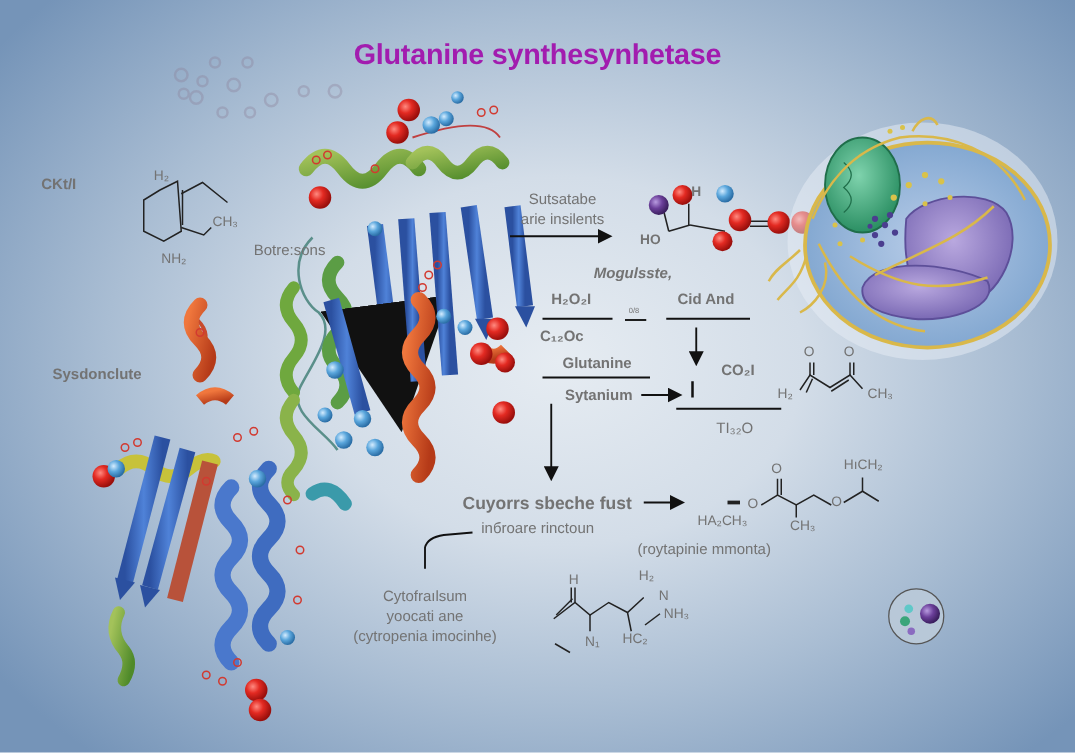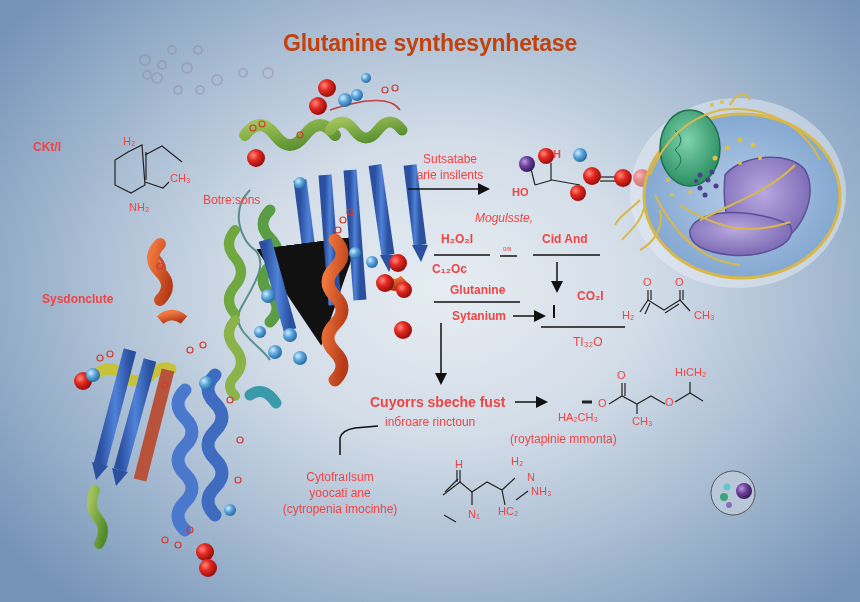--- a/index.html
+++ b/index.html
@@ -1,25 +1,25 @@
 <!DOCTYPE html>
 <html><head>
 <meta charset="utf-8">
 <style>
   html, body { margin:0; padding:0; }
   body {
     width:860px; height:602px; overflow:hidden; position:relative;
     font-family:"Liberation Sans", sans-serif;
     background: radial-gradient(ellipse 65% 70% at 52% 48%, #e6ecf2 0%, #d3dde8 35%, #a9bdd3 65%, #7594b8 100%);
   }
-  .txt { position:absolute; color:#ef4444; white-space:nowrap; }
-  .title { left:0; width:860px; top:30px; text-align:center; font-size:23px; font-weight:bold; color:#c2410c; letter-spacing:-0.2px; }
+  .txt { position:absolute; color:#737373; white-space:nowrap; }
+  .title { left:0; width:860px; top:30px; text-align:center; font-size:23px; font-weight:bold; color:#a21caf; letter-spacing:-0.2px; }
   .lbl { font-size:12px; }
   .lbl-b { font-size:12px; font-weight:bold; }
-  .lbl-i { font-size:12px; font-style:italic; font-weight:normal; }
+  .lbl-i { font-size:12px; font-style:italic; font-weight:bold; }
   .c { text-align:center; }
   svg.layer { position:absolute; left:0; top:0; width:860px; height:602px; }
 </style>
 </head>
 <body>
 
 <div class="txt title">Glutanine synthesynhetase</div>
 
 <svg class="layer" viewBox="0 0 860 602">
   <defs>

